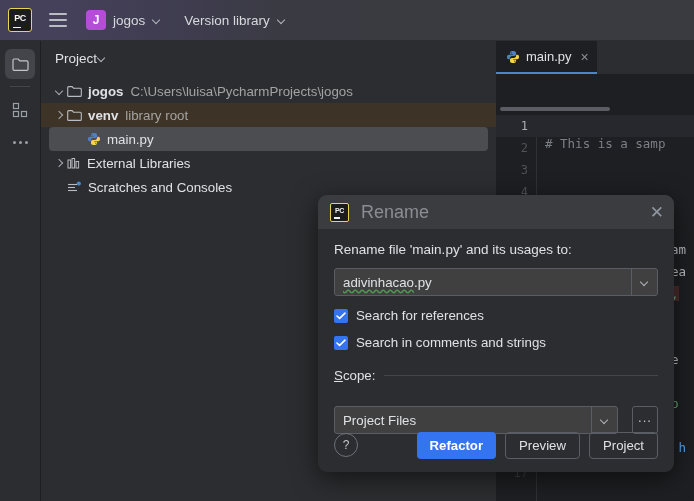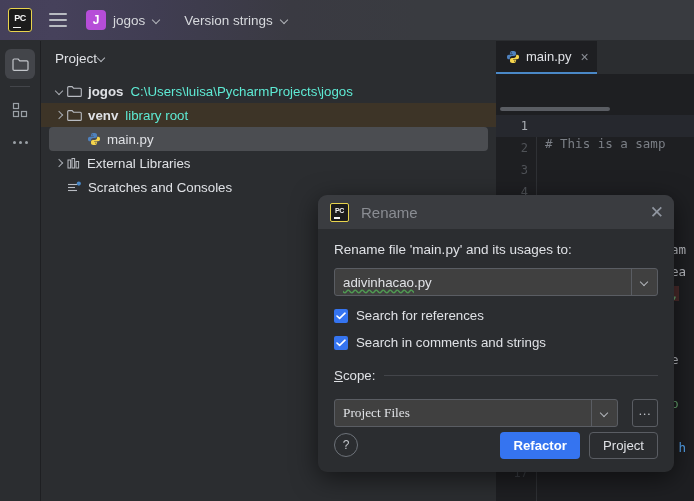--- a/index.html
+++ b/index.html
@@ -133,21 +133,21 @@
   .arrow::after {
     content: ""; width: 5px; height: 5px;
     border-right: 1.4px solid #a7abb1; border-bottom: 1.4px solid #a7abb1;
     transform: rotate(45deg); display: block;
   }
   .arrow.down::after { transform: rotate(45deg); }
   .arrow.right::after { transform: rotate(-45deg); }
   .ico { flex: 0 0 auto; margin-right: 6px; display: inline-flex; align-items: center; }
   .lbl { color: #dfe1e5; }
   .lbl.b { font-weight: bold; }
-  .sub { color: #5eead4; margin-left: 7px; font-weight: normal; }
+  .sub { color: #a3a3a3; margin-left: 7px; font-weight: normal; }
   .indent-1 { padding-left: 10px; }
 
   
   .editor {
     position: absolute; left: 496px; top: 41px;
     width: 198px; height: 460px;
     background: #1e1f22;
     overflow: hidden;
   }
   .tabbar { height: 33px; display: flex; align-items: center; background: #2b2d30; }
@@ -192,21 +192,21 @@
     background: #2b2d30;
     border-radius: 9px;
     box-shadow: 0 6px 26px rgba(0,0,0,0.55);
     overflow: hidden;
     box-sizing: border-box;
   }
   .dlg-title {
     height: 34px; background: #3a3c40;
     display: flex; align-items: center; padding: 0 10px 0 12px;
   }
-  .dlg-title .t { margin-left: 12px; font-size: 15px; color: #8a8d93; flex: 1; }
+  .dlg-title .t { margin-left: 12px; font-size: 18px; color: #8a8d93; flex: 1; }
   .dlg-x { font-size: 17px; color: #9096a0; cursor: pointer; line-height: 1; font-weight: 300; }
   .dlg-logo {
     width: 17px; height: 17px; border: 1.4px solid #e8d44d; border-radius: 2px;
     background: #1c1c1c; position: relative;
     display: flex; align-items: center; justify-content: center;
     font-size: 7px; font-weight: bold; color: #f5f5f5; letter-spacing: -0.3px;
   }
   .dlg-logo .pc-underline { position: absolute; left: 3px; bottom: 2px; width: 6px; height: 1.2px; background: #f5f5f5; }
   .dlg-logo span.pc-txt { position: relative; top: -1.5px; }
 
@@ -247,21 +247,21 @@
     flex: 0 0 14px;
   }
   .cbox svg { display: block; }
   .cblabel { font-size: 13.3px; color: #dfe1e5; }
 
   .scope-head { display: flex; align-items: center; gap: 9px; margin-top: 18px; }
   .scope-head .sl { font-size: 13.3px; color: #dfe1e5; white-space: nowrap; }
   .scope-head .sl u { text-decoration: underline; }
   .scope-head .line { flex: 1; height: 1px; background: #43454a; }
 
-  .scope-row { display: flex; align-items: center; gap: 14px; margin-top: 16px; font-family: Liberation Serif, serif; }
+  .scope-row { display: flex; align-items: center; gap: 14px; margin-top: 23px; }
   .scope-row .combo { flex: 1; }
   .ellipsis-btn {
     width: 26px; height: 28px; border: 1px solid #5a5d63; border-radius: 3px;
     display: flex; align-items: center; justify-content: center;
     color: #c3c6cb; font-size: 13px; cursor: pointer; box-sizing: border-box;
     letter-spacing: 1px; padding-bottom: 5px;
   }
 
   .dlg-foot {
     position: absolute; left: 0; bottom: 0; width: 356px; height: 54px;
@@ -299,21 +299,21 @@
       <i></i>
     </div>
 
     <div class="proj-chip">
       <div class="proj-badge">J</div>
       <span class="proj-name">jogos</span>
       <span class="chev"></span>
     </div>
 
     <div class="vcs-chip">
-      <span>Version strings</span>
+      <span>Version library</span>
       <span class="chev"></span>
     </div>
   </div>
 
   <div class="rail">
     <div class="rail-btn active">
       <svg width="17" height="15" viewBox="0 0 17 15">
         <path d="M1 3.2a1.2 1.2 0 0 1 1.2-1.2h4l1.6 1.8h7A1.2 1.2 0 0 1 16 5v7.2a1.2 1.2 0 0 1-1.2 1.2H2.2A1.2 1.2 0 0 1 1 12.2z" fill="none" stroke="#c3c6cb" stroke-width="1.2"></path>
       </svg>
     </div>
@@ -510,18 +510,19 @@
           </div>
         </div>
         <div class="ellipsis-btn">...</div>
       </div>
     </div>
 
     <div class="dlg-foot">
       <div class="help-btn">?</div>
       <div class="foot-spacer"></div>
       <div class="btn primary">Refactor</div>
+      <div class="btn normal">Preview</div>
       <div class="btn normal">Project</div>
     </div>
 
   </div>
 
 </div>
 
 </body></html>

